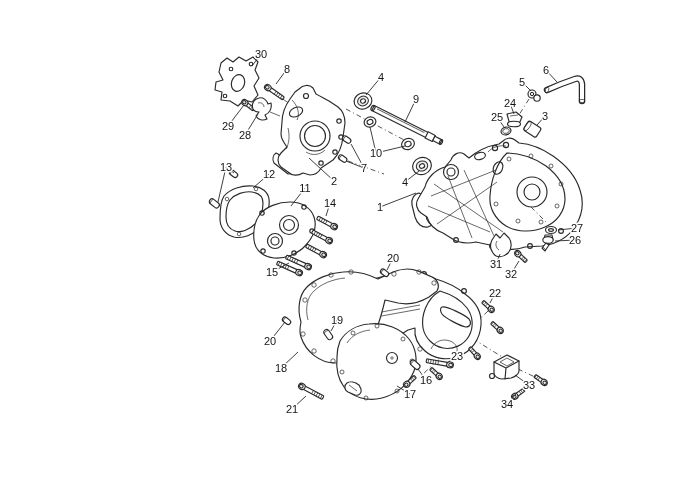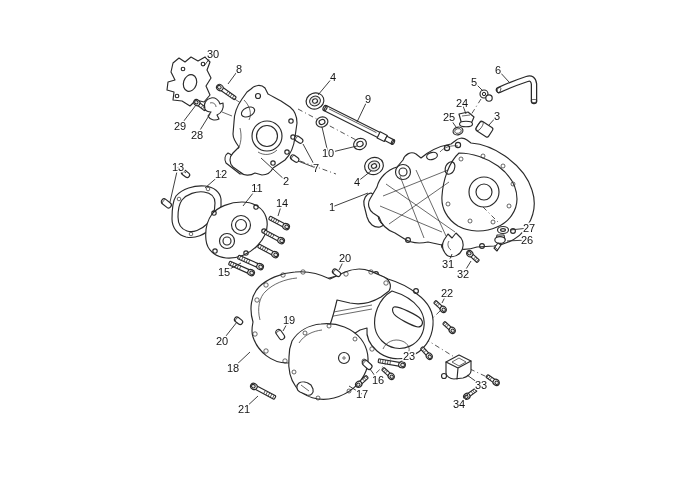--- a/index.html
+++ b/index.html
@@ -1,16 +1,16 @@
 <!DOCTYPE html>
 <html><head>
 <meta charset="utf-8">
 <style>
   html,body{margin:0;padding:0;background:#ffffff;}
-  .page{position:relative;width:584px;height:478px;background:#ffffff;overflow:hidden;}
+  .page{position:relative;width:584px;height:478px;background:#ffffff;overflow:hidden;margin-left:48px;}
   svg{display:block;}
   
   .ln{fill:none;stroke:#2a2a2a;stroke-width:1.15;stroke-linecap:round;stroke-linejoin:round;}
   .w{fill:#ffffff;stroke:#2a2a2a;stroke-width:1.15;stroke-linecap:round;stroke-linejoin:round;}
   .g1{fill:#ebebeb;stroke:#2a2a2a;stroke-width:1;}
   .thin{fill:none;stroke:#2a2a2a;stroke-width:.7;}
   .dash{fill:none;stroke:#2a2a2a;stroke-width:.8;stroke-dasharray:5 3 1 3;}
   .leader{stroke:#2a2a2a;stroke-width:.9;}
   .callout{font-family:"Liberation Sans",sans-serif;font-size:11px;fill:#151515;
            text-anchor:middle;paint-order:stroke;stroke:#ffffff;stroke-width:3px;stroke-linejoin:round;}

